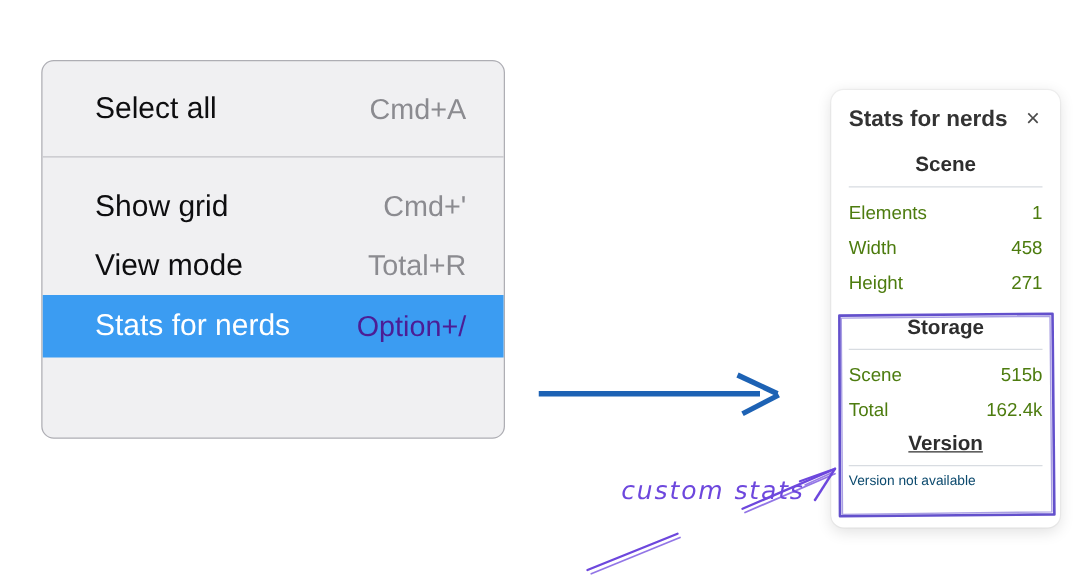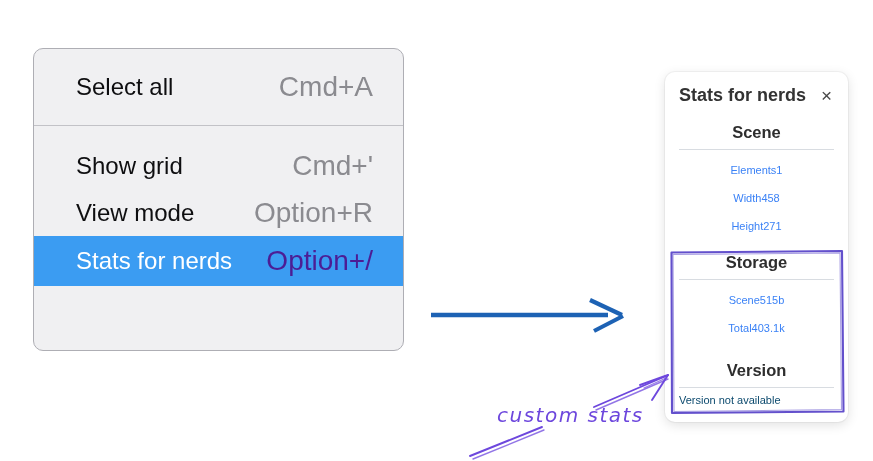--- a/index.html
+++ b/index.html
@@ -10,21 +10,21 @@
   
   .menu {
     position: absolute; left: 33px; top: 48px; width: 371px; height: 303px;
     background: #f0f0f2; border: 1.5px solid #aeaeb4; border-radius: 10px;
     overflow: hidden;
   }
   .menu-row {
     display: flex; justify-content: space-between; align-items: center;
     padding: 0 30px 0 42px; font-size: 24px; color: #0e0e10; cursor: default;
   }
-  .menu-row .shortcut { color: #8b8b90; font-size: 28px; }
+  .menu-row .shortcut { color: #8b8b90; font-size: 23px; }
   .menu-row-first { height: 76px; }
   .menu-divider { height: 1px; background: #c2c2c7; width: 100%; }
   .menu-section { padding-top: 16px; }
   .menu-row-std { height: 47px; gap: 35px; }
   .menu-row-selected {
     height: 50px; background: #3b9cf2; color: #ffffff;
   }
   .menu-row-selected .shortcut { color: #4c1d95; }
 
   
@@ -39,34 +39,34 @@
   .panel-close {
     background: none; border: none; font-size: 19px; line-height: 19px;
     color: #4a4a4a; cursor: pointer; font-weight: 400; padding: 0 2px;
     font-family: "Liberation Sans", sans-serif;
   }
   .sec-header {
     text-align: center; font-weight: bold; font-size: 16.5px; color: #2e2e2e;
   }
   .sec-header-scene   { margin-top: 17px; }
   .sec-header-storage { margin-top: 13px; }
-  .sec-header-version { margin-top: 19px; }
+  .sec-header-version { margin-top: 4px; text-decoration: underline; }
   .sec-hr { border: 0; border-top: 1px solid #d8dce1; margin: 7px 0 6px 0; }
   .stat-row {
-    display: flex; justify-content: center; align-items: center;
-    font-size: 11px; color: #3b82f6; height: 28px;
+    display: flex; justify-content: space-between; align-items: center;
+    font-size: 15px; color: #4d7c0f; height: 28px;
   }
   .stat-note { font-size: 11px; color: #0c4a6e; margin-top: 3px; white-space: nowrap; }
 
   
   .overlay { position: absolute; left: 0; top: 0; width: 873px; height: 461px; pointer-events: none; }
 
   
   .annotation {
-    position: absolute; left: 497px; top: 403px;
+    position: absolute; left: 497px; top: 380px;
     font-family: "DejaVu Sans", sans-serif; font-style: italic;
     font-size: 20px; letter-spacing: 1.5px; color: #6d47dd; white-space: nowrap;
   }
 </style>
 </head>
 <body>
 
 <div class="stage">
 
   <div class="menu">
@@ -75,21 +75,21 @@
       <span class="shortcut">Cmd+A</span>
     </div>
     <div class="menu-divider"></div>
     <div class="menu-section">
       <div class="menu-row menu-row-std">
         <span>Show grid</span>
         <span class="shortcut">Cmd+'</span>
       </div>
       <div class="menu-row menu-row-std">
         <span>View mode</span>
-        <span class="shortcut">Option+R</span>
+        <span class="shortcut">Total+R</span>
       </div>
       <div class="menu-row menu-row-selected">
         <span>Stats for nerds</span>
         <span class="shortcut">Option+/</span>
       </div>
     </div>
   </div>
 
   <div class="panel">
     <div class="panel-title-row">
@@ -116,21 +116,21 @@
 
     <div>
       <div class="sec-header sec-header-storage">Storage</div>
       <hr class="sec-hr">
       <div class="stat-row">
         <span>Scene</span>
         <span>515b</span>
       </div>
       <div class="stat-row">
         <span>Total</span>
-        <span>403.1k</span>
+        <span>162.4k</span>
       </div>
     </div>
 
     <div>
       <div class="sec-header sec-header-version">Version</div>
       <hr class="sec-hr">
       <div class="stat-note">Version not available</div>
     </div>
   </div>
 

